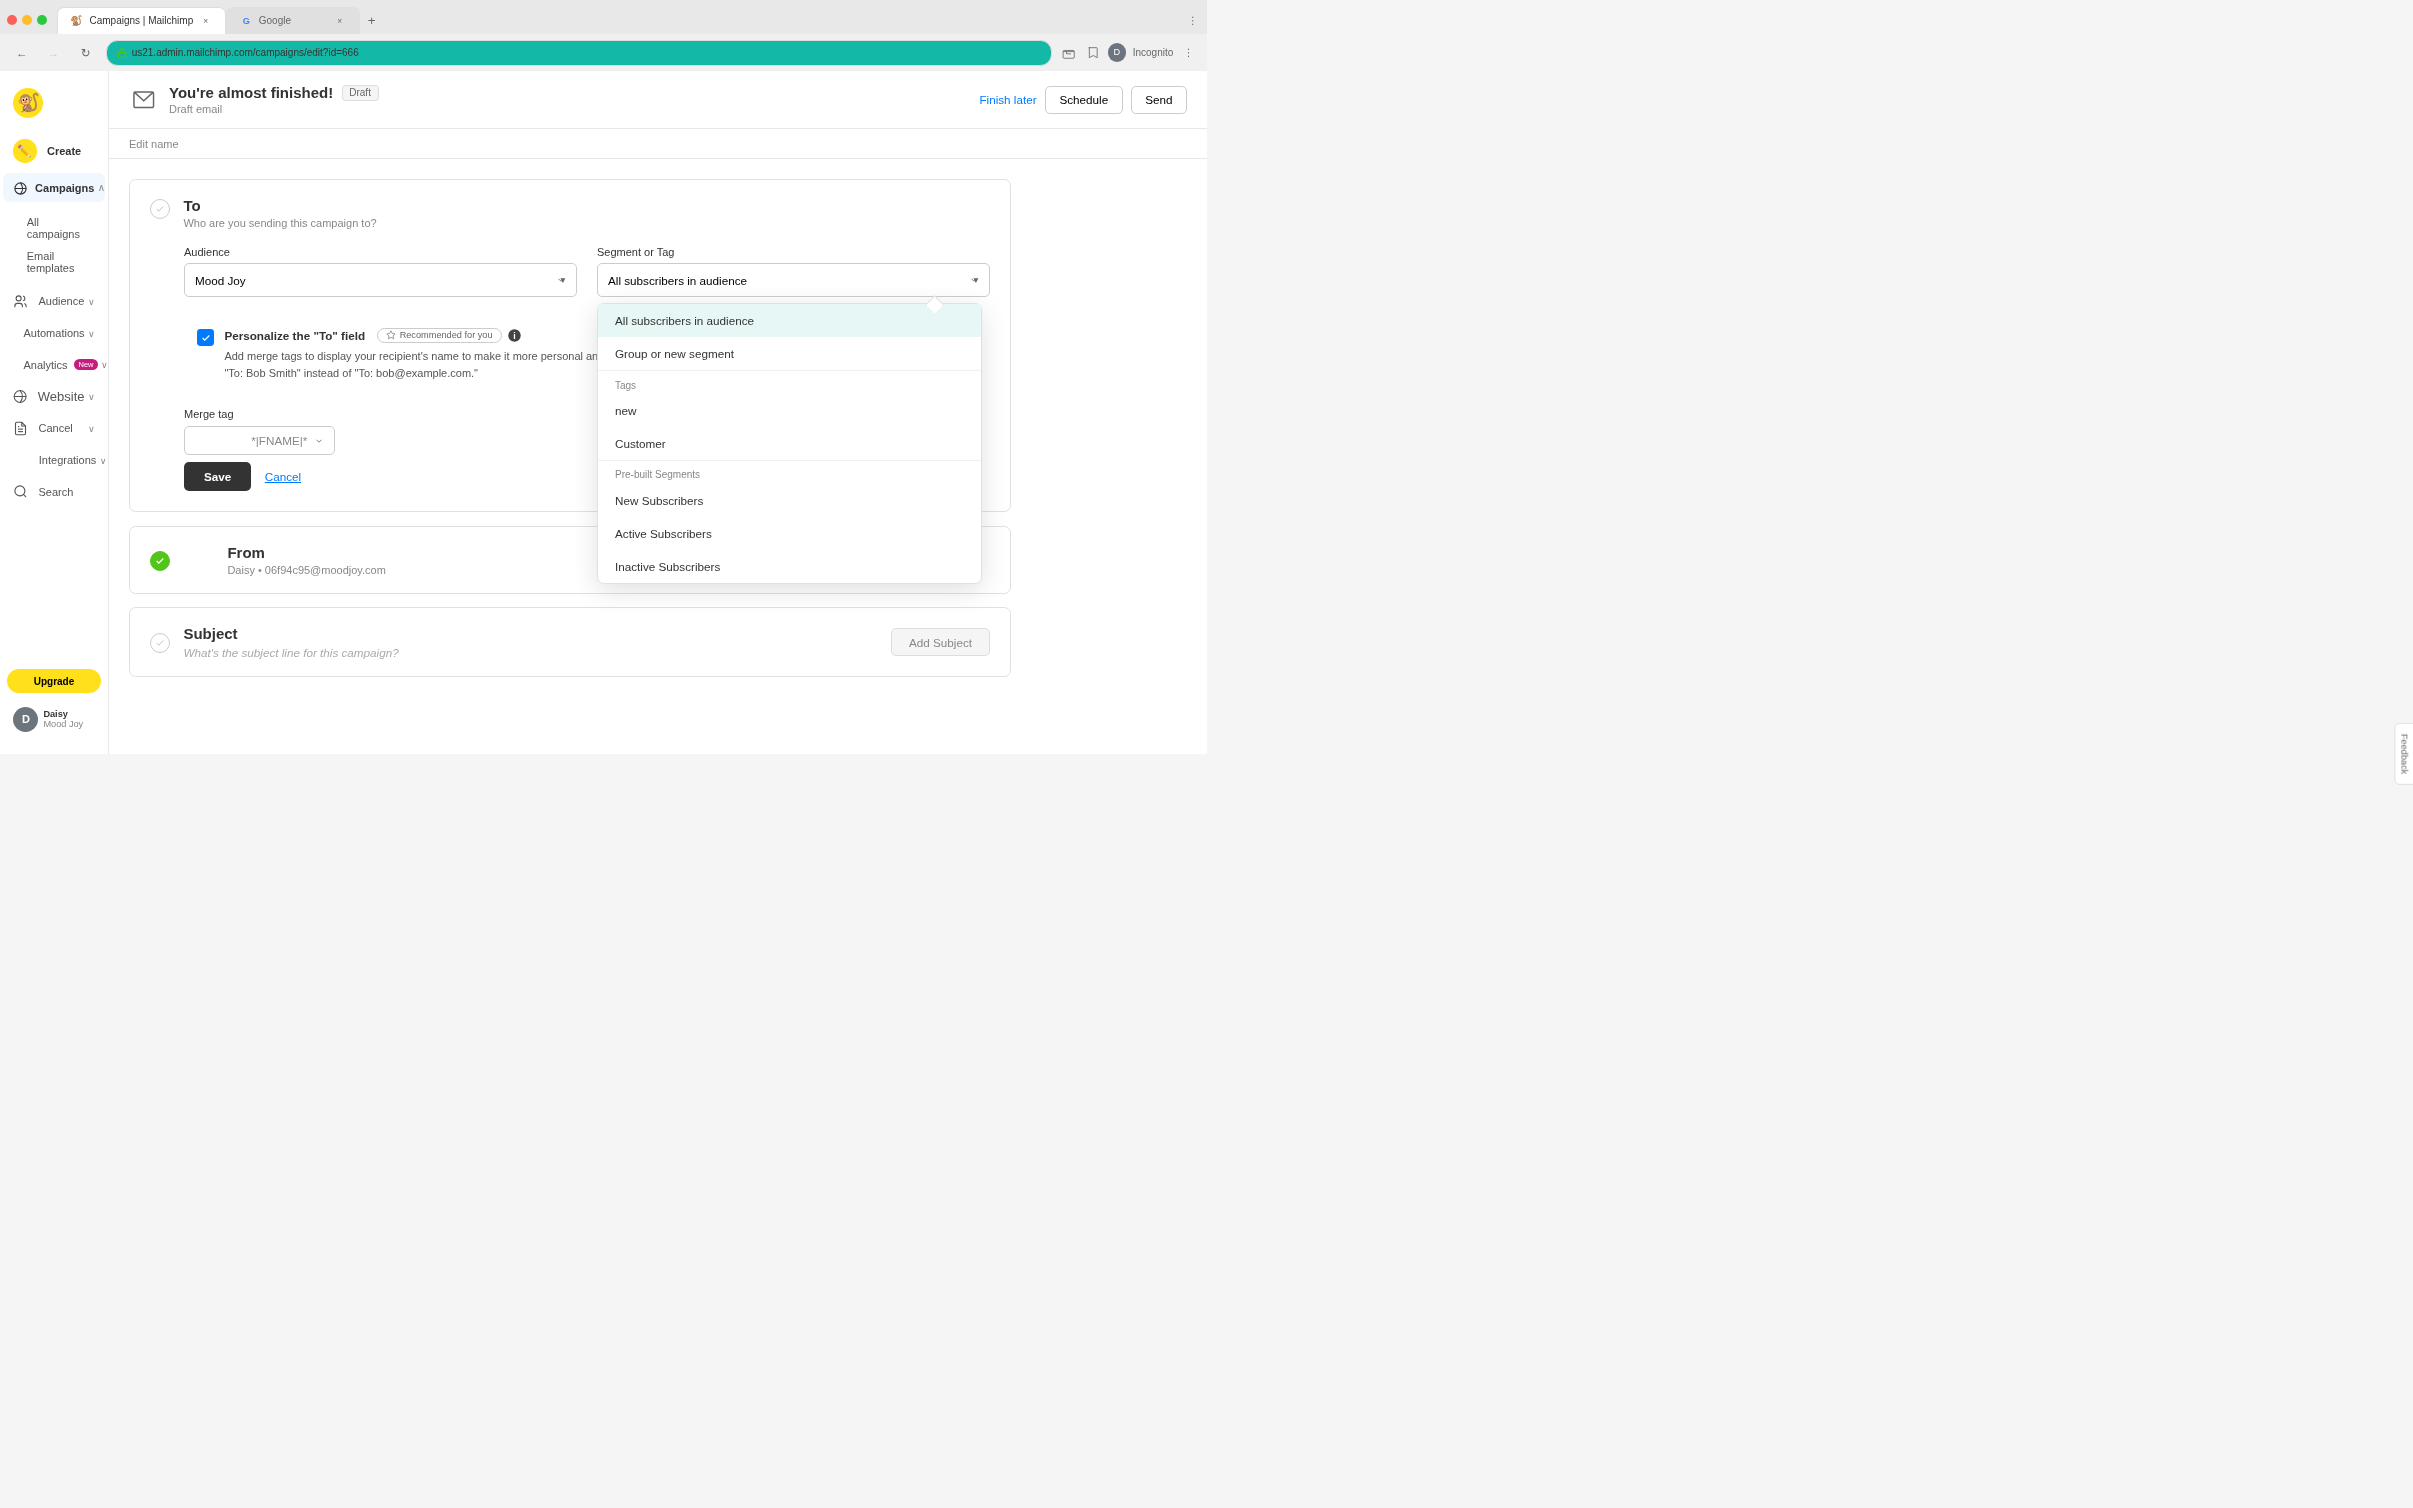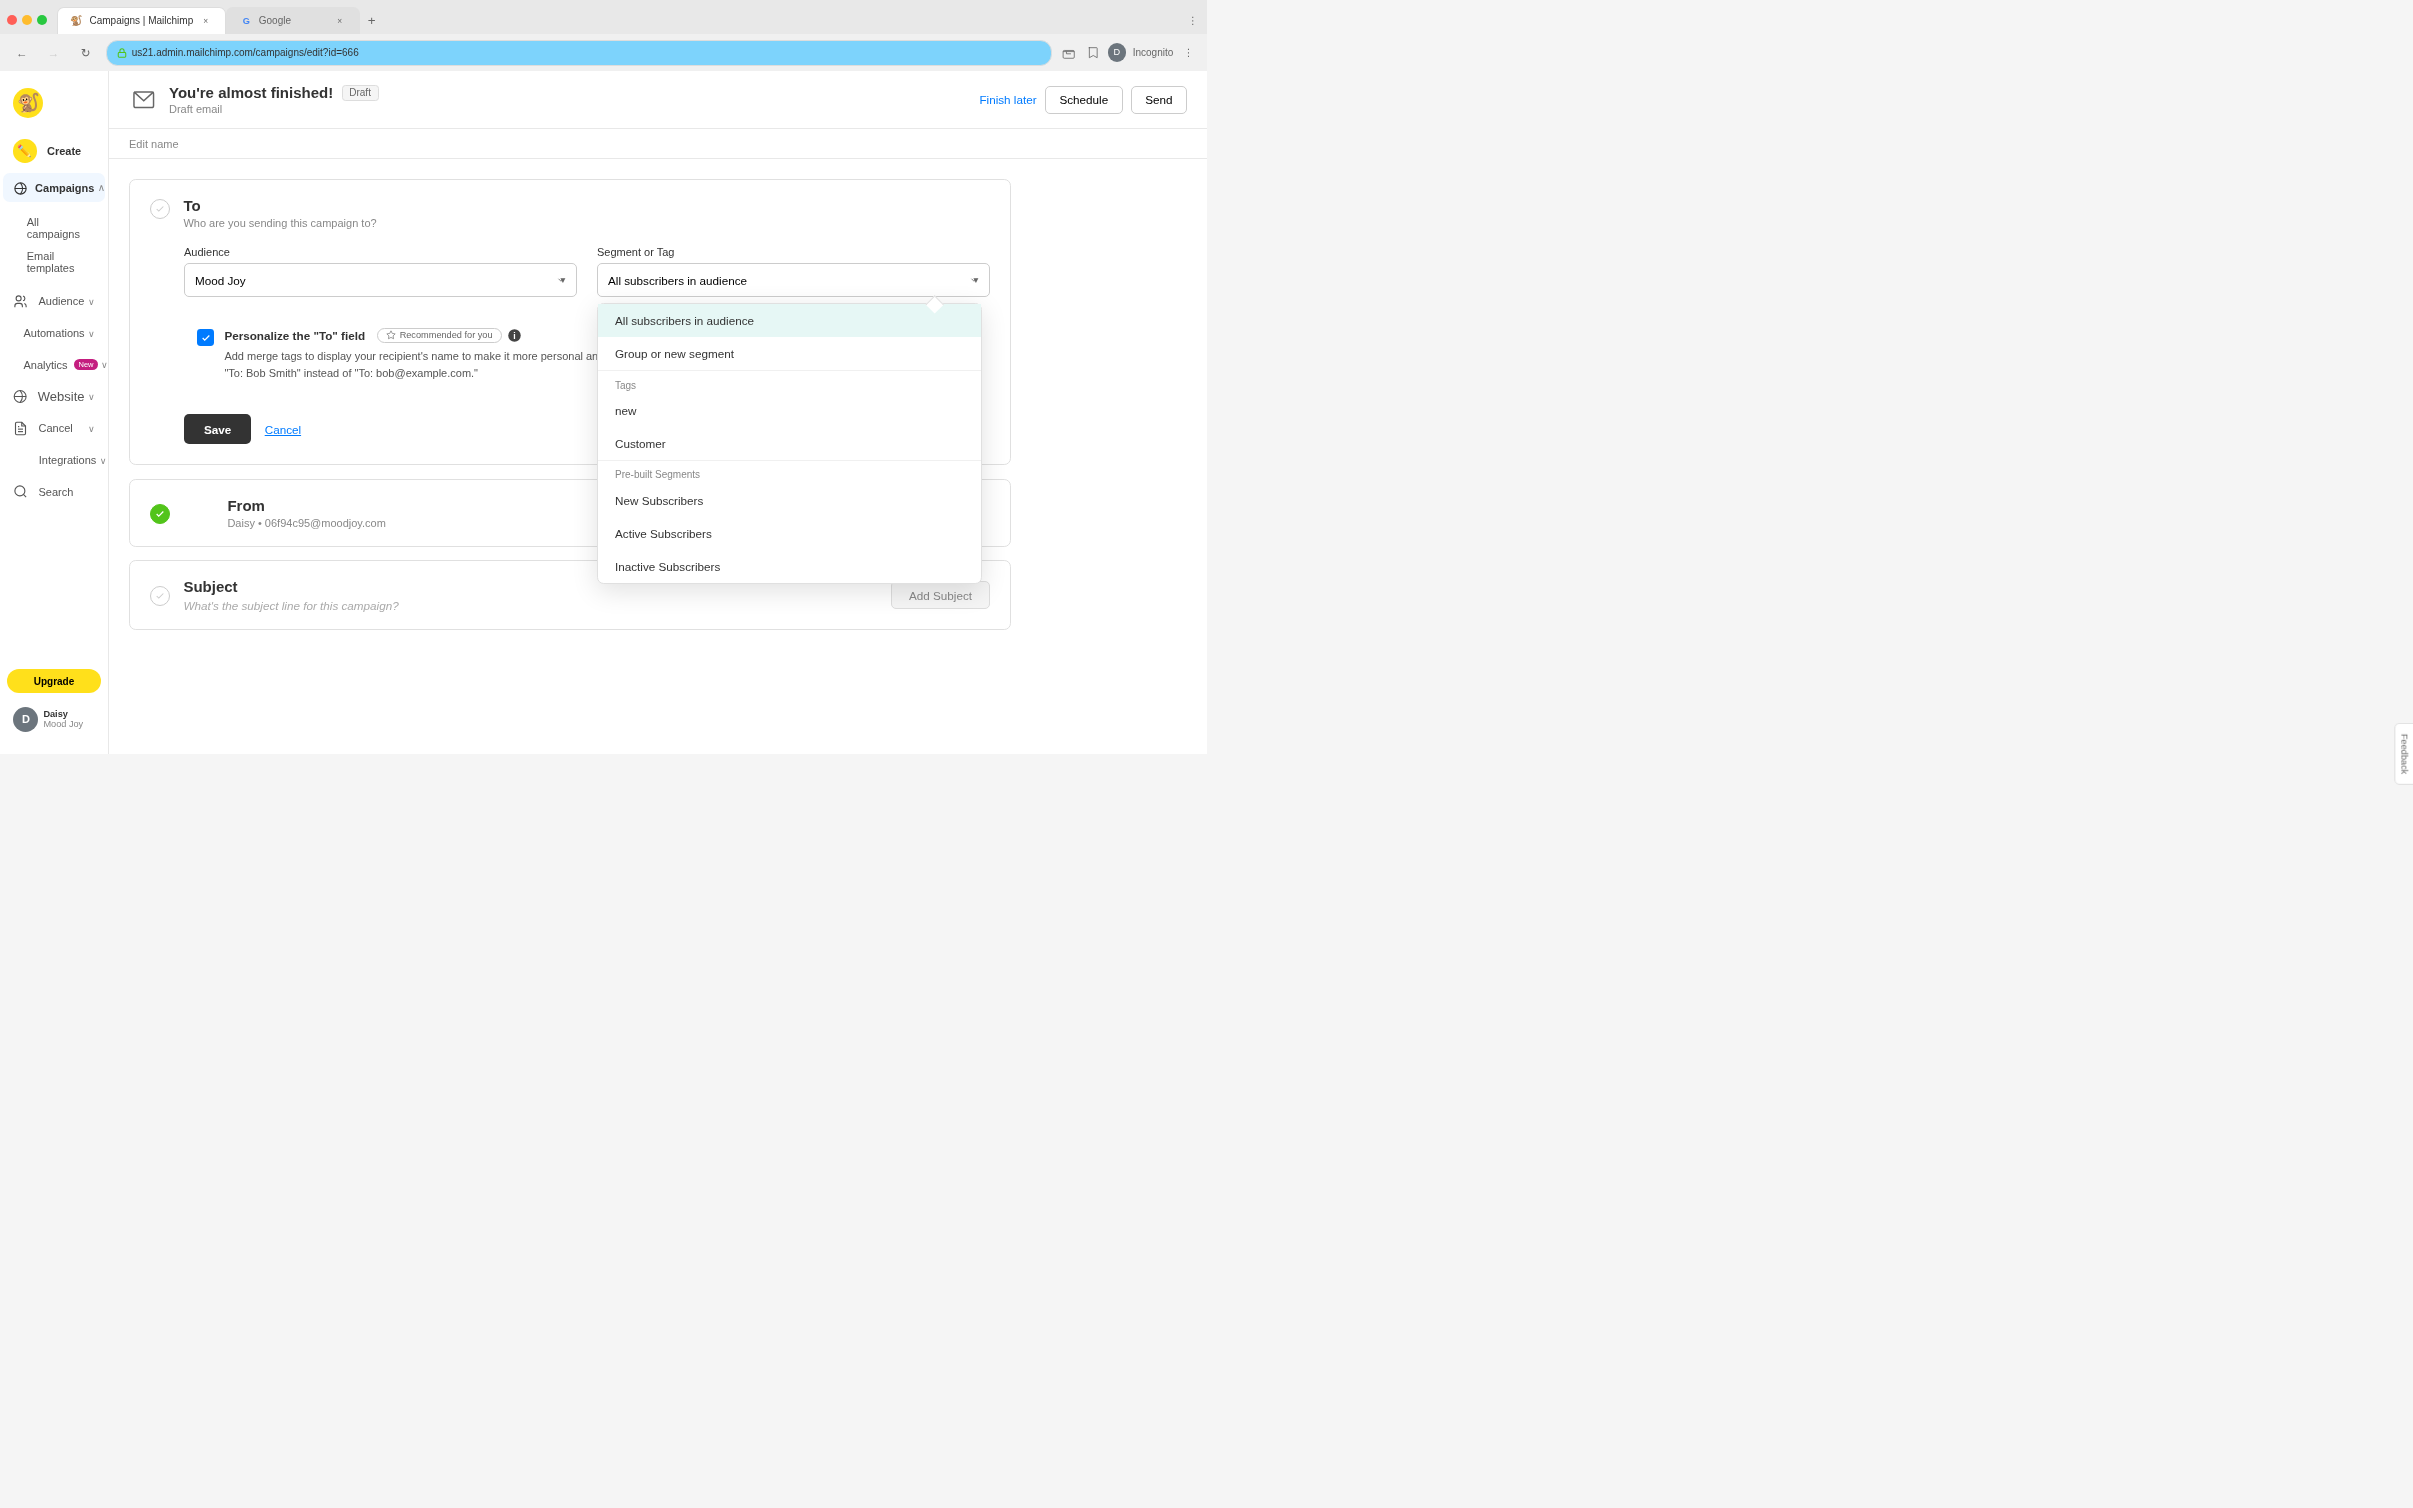--- a/index.html
+++ b/index.html
@@ -6,21 +6,21 @@
     body { font-family: -apple-system, BlinkMacSystemFont, 'Helvetica Neue', Arial, sans-serif; background: #f5f5f5; width: 1207px; height: 754px; overflow: hidden; }
     .tab-bar { display: flex; align-items: center; padding: 6.7px 6.7px 0; gap: 0; background: #e8e8e8; height: 34px; }
     .tab { display: flex; align-items: center; gap: 6.7px; padding: 5px 13.4px; background: #fff; border-radius: 6.7px 6.7px 0 0; font-size: 10px; color: #333; height: 27px; min-width: 134px; border: 0.8px solid #ddd; border-bottom: none; }
     .tab.inactive { background: #e0e0e0; color: #666; border-color: transparent; }
     .tab-favicon { width: 11.7px; height: 11.7px; display: inline-flex; align-items: center; justify-content: center; }
     .tab-close { margin-left: auto; width: 11.7px; height: 11.7px; border-radius: 50%; display: flex; align-items: center; justify-content: center; font-size: 8.4px; color: #666; cursor: pointer; }
     .tab-new { width: 23.5px; height: 23.5px; display: flex; align-items: center; justify-content: center; font-size: 13.4px; color: #666; cursor: pointer; }
 
     .address-bar-row { display: flex; align-items: center; padding: 5px 10px; gap: 8.4px; background: #f0f0f0; height: 37px; }
     .nav-btn { width: 23.5px; height: 23.5px; border-radius: 50%; display: flex; align-items: center; justify-content: center; cursor: pointer; color: #666; font-size: 11.7px; }
-    .address-bar { flex: 1; height: 23.5px; background: #7dd3fc; border-radius: 11.7px; display: flex; align-items: center; padding: 12px 10px; font-size: 10px; color: #333; border: 0.8px solid #ddd; }
+    .address-bar { flex: 1; height: 23.5px; background: #14b8a6; border-radius: 11.7px; display: flex; align-items: center; padding: 12px 10px; font-size: 10px; color: #333; border: 0.8px solid #ddd; }
     .address-bar-icons { display: flex; gap: 6.7px; align-items: center; }
     .addr-icon { width: 17px; height: 17px; display: flex; align-items: center; justify-content: center; color: #666; font-size: 10px; }
 
     
     .app-layout { display: flex; height: calc(754px - 70px); }
 
     
     .sidebar { width: 109px; background: #fff; border-right: 0.8px solid #e8e8e8; display: flex; flex-direction: column; padding: 10px 0; }
     .sidebar-logo { padding: 6.7px 13.4px 13.4px; }
     .logo-img { width: 30px; height: 30px; background: #ffe01b; border-radius: 50%; display: flex; align-items: center; justify-content: center; font-size: 17px; }
@@ -370,20 +370,29 @@
                 </span>
                 <svg width="15" height="15" viewBox="0 0 24 24" fill="#555" stroke="none">
                     <circle cx="12" cy="12" r="10" fill="#444"></circle>
                     <text x="12" y="17" text-anchor="middle" fill="#fff" font-size="14" font-weight="bold">i</text>
                   </svg>
               </div>
               <div class="checkbox-desc">Add merge tags to display your recipient's name to make it more personal and help avoid spam filters. For example, *|FNAME|* *|LNAME|* will show as "To: Bob Smith" instead of "To: bob@example.com."</div>
             </div>
           </div>
 
+          <div class="merge-tag-section">
+            <div class="merge-tag-label">Merge tag</div>
+            <div class="merge-tag-select">
+              <span>*|FNAME|*</span>
+              <svg width="10" height="10" viewBox="0 0 24 24" fill="none" stroke="#666" stroke-width="2">
+                  <polyline points="6 9 12 15 18 9"></polyline>
+                </svg>
+            </div>
+          </div>
 
           <div class="form-actions">
             <button class="save-btn">Save</button>
             <button class="cancel-btn">Cancel</button>
           </div>
         </div>
       </div>
 
       <div class="form-section">
         <div class="form-section-header" style="align-items:center;gap:44px;">

